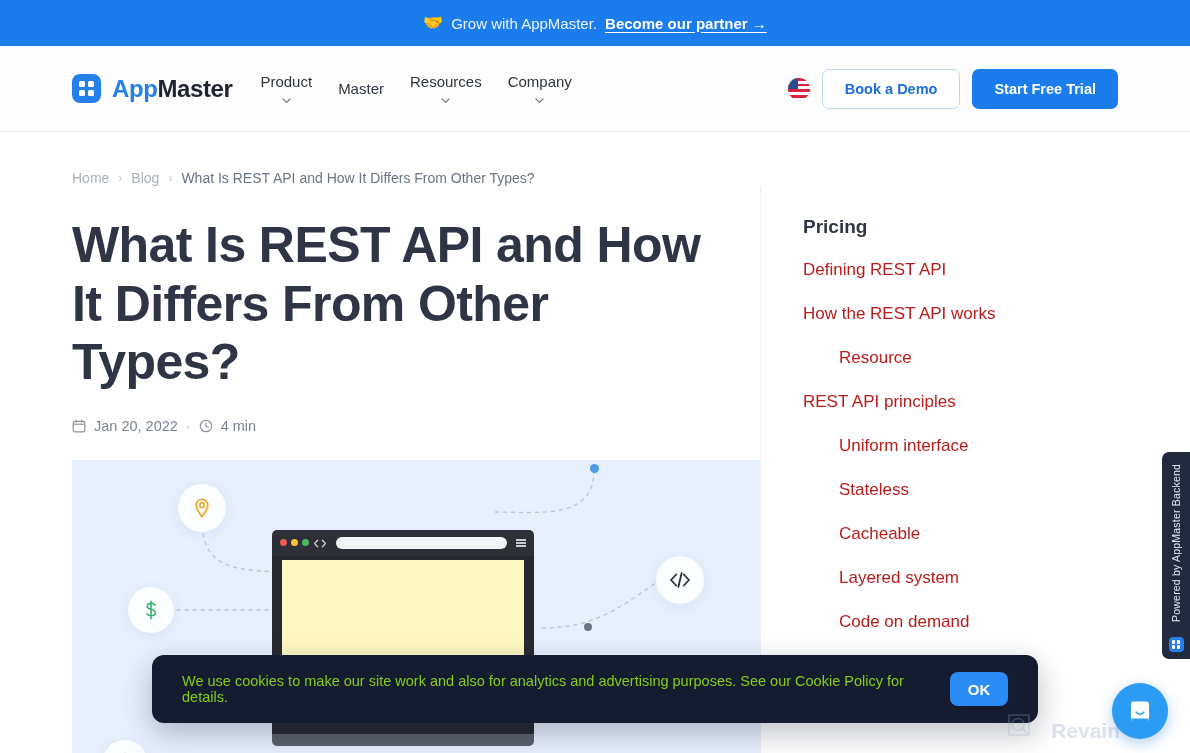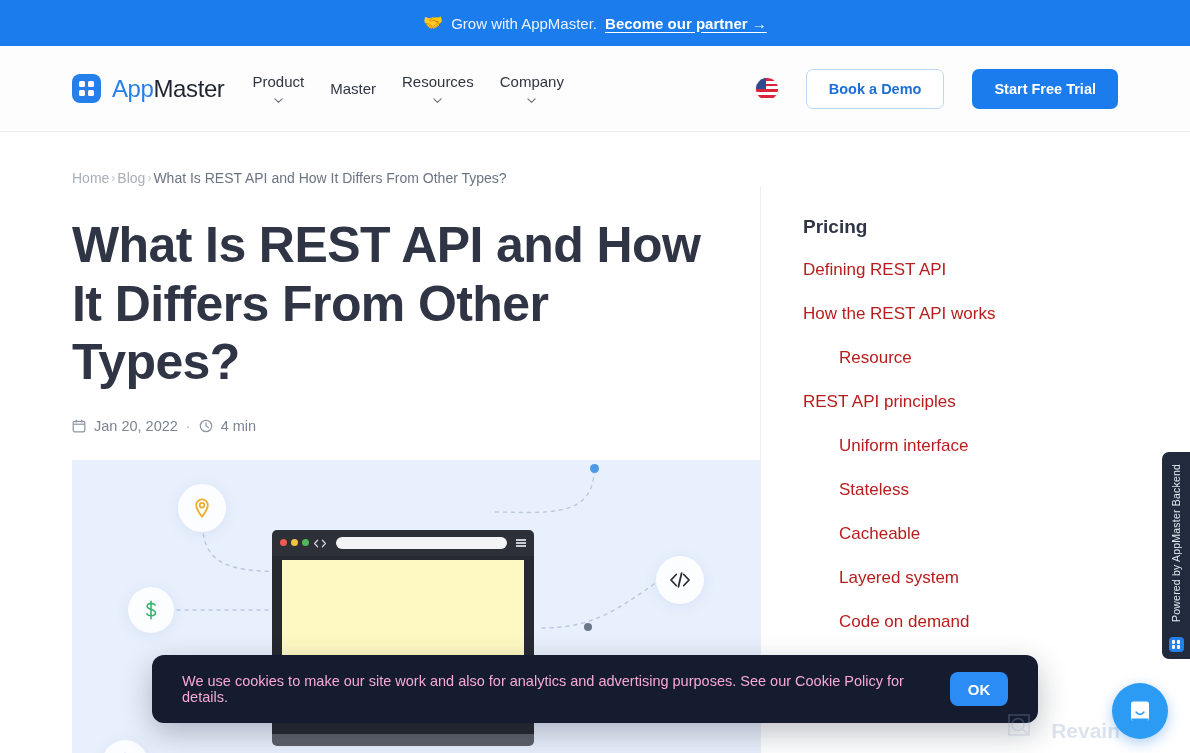--- a/index.html
+++ b/index.html
@@ -32,33 +32,33 @@
     display: flex; align-items: center;
     padding: 0 72px;
   }
   .brand { display: flex; align-items: center; gap: 11px; cursor: pointer; }
   .brand-mark {
     width: 29px; height: 29px; border-radius: 8px; background: #2680eb;
     display: grid; grid-template-columns: 1fr 1fr; grid-template-rows: 1fr 1fr;
     gap: 3px; padding: 7px;
   }
   .brand-mark i { display:block; background:#ffffff; border-radius:1.5px; }
-  .brand-name { font-size: 24px; font-weight: normal; letter-spacing: -0.4px; }
+  .brand-name { font-size: 24px; font-weight: bold; letter-spacing: -0.4px; }
   .brand-name .b1 { color: #2680eb; }
   .brand-name .b2 { color: #1f2430; }
 
   .nav { display: flex; align-items: center; gap: 26px; margin-left: 28px; }
   .nav-item {
     display: flex; align-items: center; gap: 6px;
     font-size: 15px; color: #2f3542; cursor: pointer; white-space: nowrap; flex-direction: column;
   }
   .chev { width: 9px; height: 9px; flex: none; }
   .chev svg { display:block; }
 
-  .header-right { margin-left: auto; display: flex; align-items: center; gap: 28px; }
+  .header-right { margin-left: auto; display: flex; align-items: center; gap: 12px; }
   .flag {
     width: 22px; height: 22px; border-radius: 50%; overflow: hidden;
     position: relative; flex: none; cursor: pointer; box-shadow: 0 0 0 1px rgba(0,0,0,.06);
   }
   .flag .stripes {
     position:absolute; inset:0;
     background: repeating-linear-gradient(to bottom,#d8243c 0 2.8px,#ffffff 2.8px 5.6px);
   }
   .flag .canton {
     position:absolute; left:0; top:0; width:10px; height:11px; background:#2e4b8f;
@@ -71,21 +71,21 @@
   .btn-outline {
     height: 40px; padding: 0 22px; color: #1b6fd6;
     border: 1px solid #bcd7f5; background: #ffffff;
   }
   .btn-primary {
     height: 40px; padding: 0 22px; color: #ffffff; background: #1b7ced; border: none;
   }
 
   
   .crumbs {
-    display: flex; align-items: center; gap: 2px;
+    display: flex; align-items: center; gap: 9px;
     padding: 38px 37px 0 72px; font-size: 14px;
   }
   .crumb-link { color: #a8afbb; cursor: pointer; }
   .crumb-sep { color: #c3c9d2; font-size: 12px; }
   .crumb-current { color: #6b7483; }
 
   
   .content { display: flex; padding: 0 72px; }
   .article { width: 688px; padding-top: 30px; }
   .post-title {
@@ -138,21 +138,21 @@
   .toc-item { font-size: 17px; color: #b91c1c; margin-bottom: 24px; cursor: pointer; }
   .toc-item.sub { padding-left: 36px; }
 
   
   .cookie {
     position: absolute; left: 152px; top: 655px; width: 886px; height: 68px;
     background: #151c30; border-radius: 12px;
     display: flex; align-items: center; padding: 0 30px;
     box-shadow: 0 10px 30px rgba(18,25,45,.28);
   }
-  .cookie-text { color: #f9a8d4; font-size: 14.5px; flex: 1; }
+  .cookie-text { color: #84cc16; font-size: 14.5px; flex: 1; }
   .cookie-ok {
     width: 58px; height: 34px; border-radius: 8px; background: #2b8cf5;
     color: #ffffff; font-size: 15px; font-weight: bold;
     display:flex; align-items:center; justify-content:center; cursor:pointer;
   }
 
   
   .powered {
     position: absolute; right: 0; top: 452px; width: 28px; height: 207px;
     background: #222a3e; border-radius: 7px 0 0 7px;

